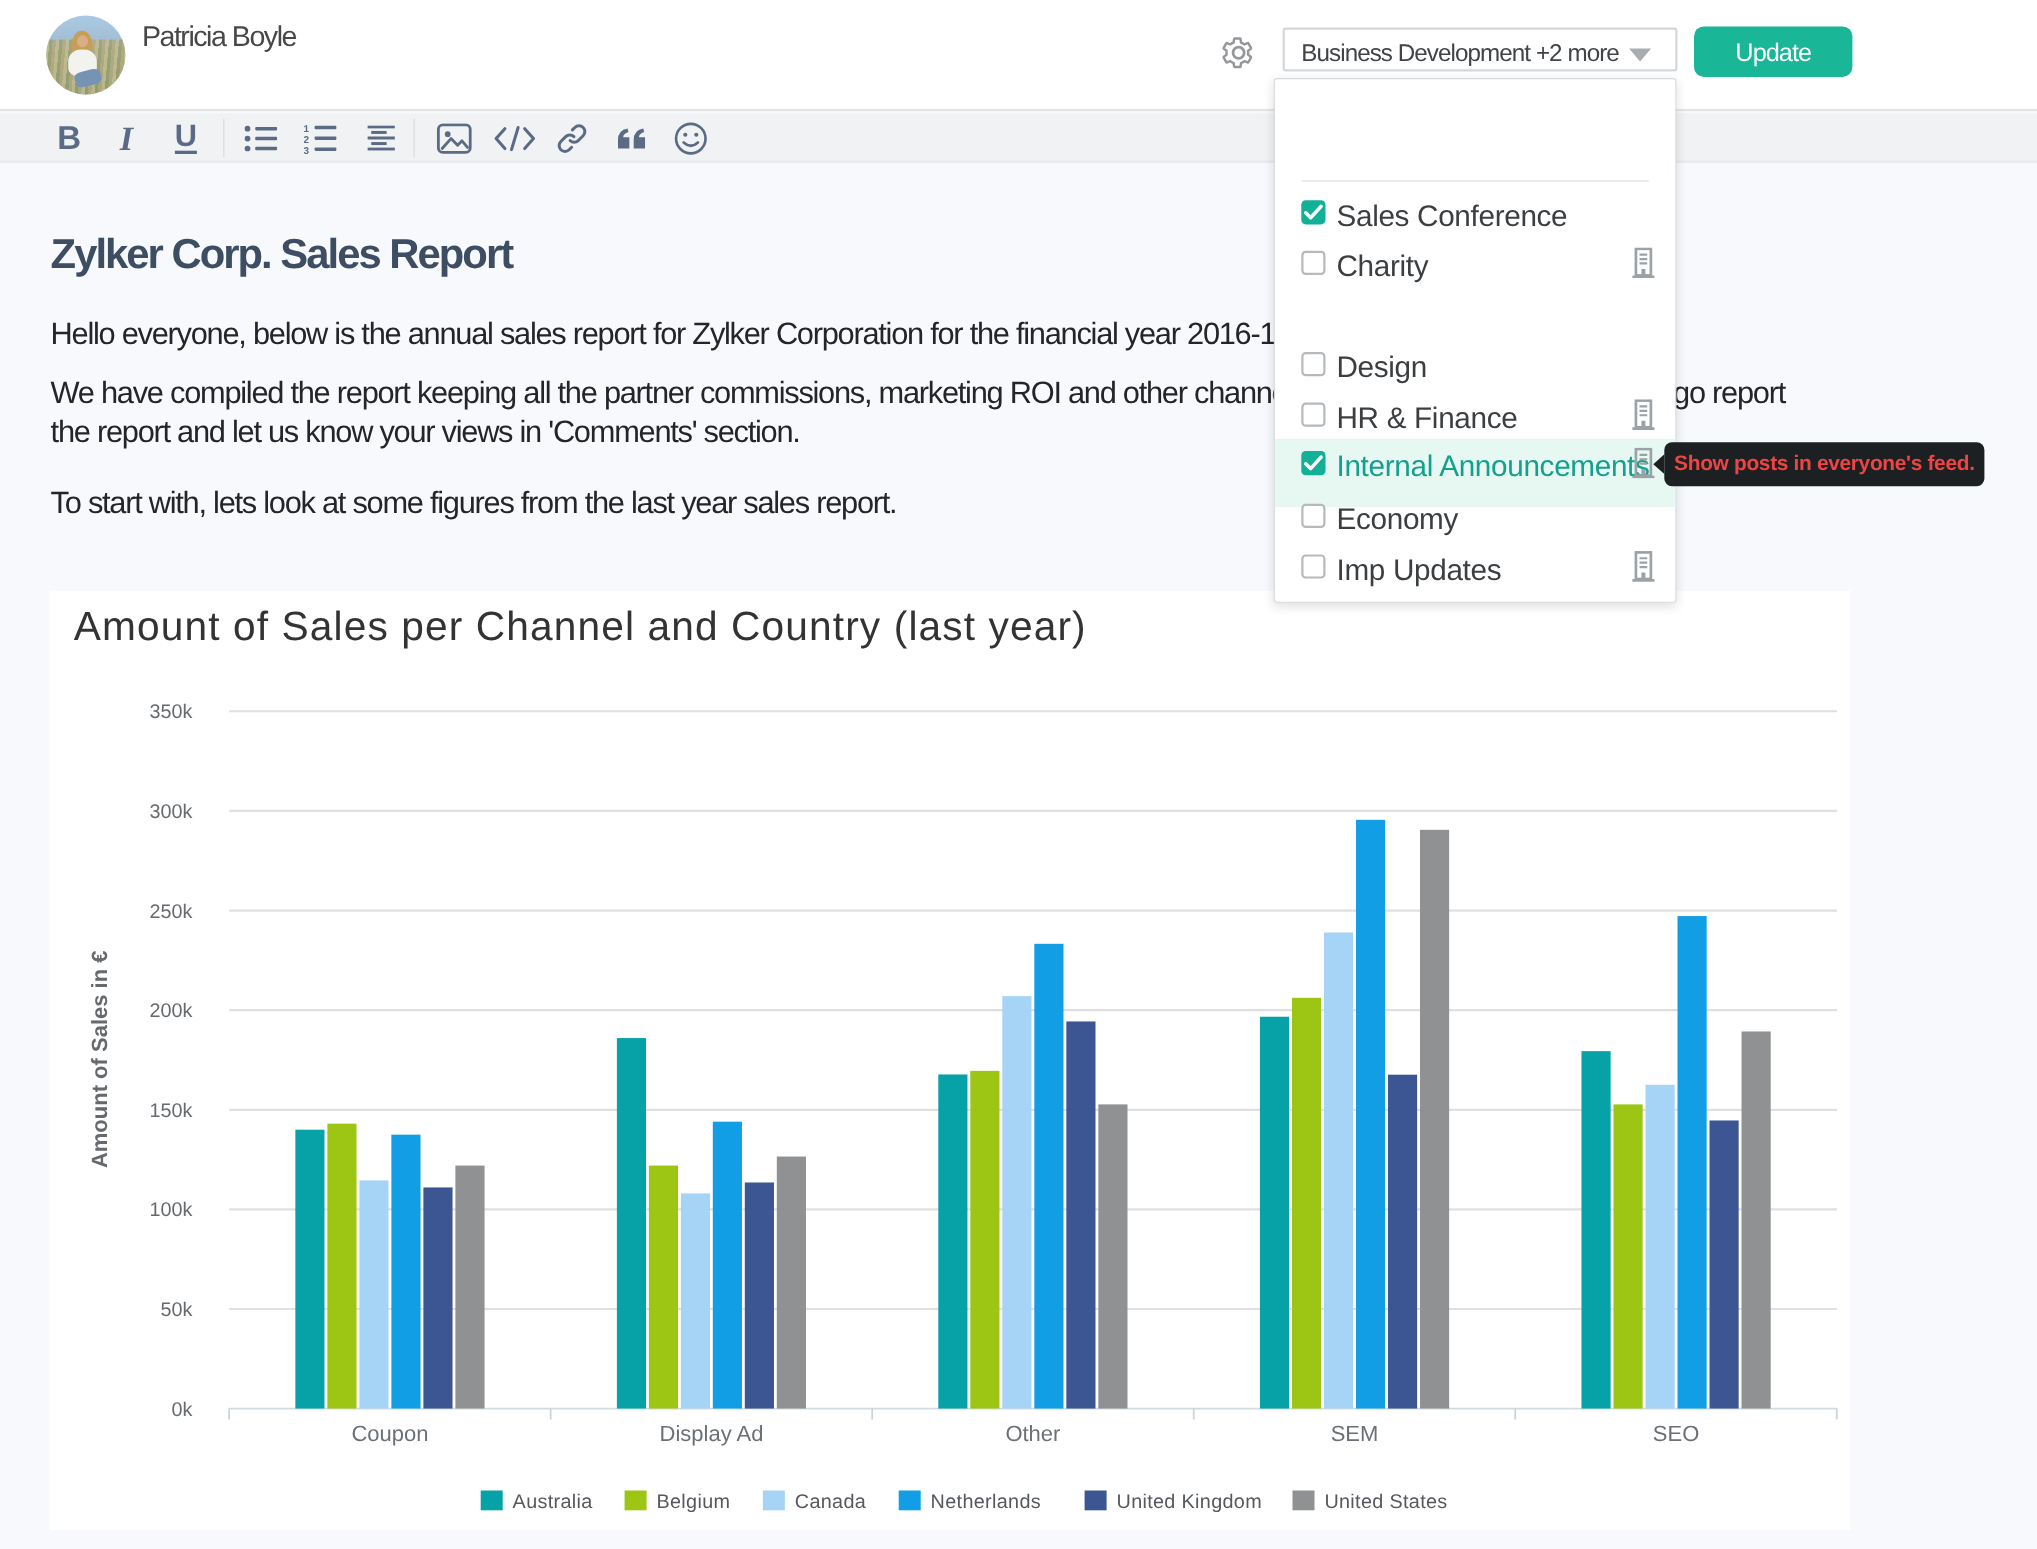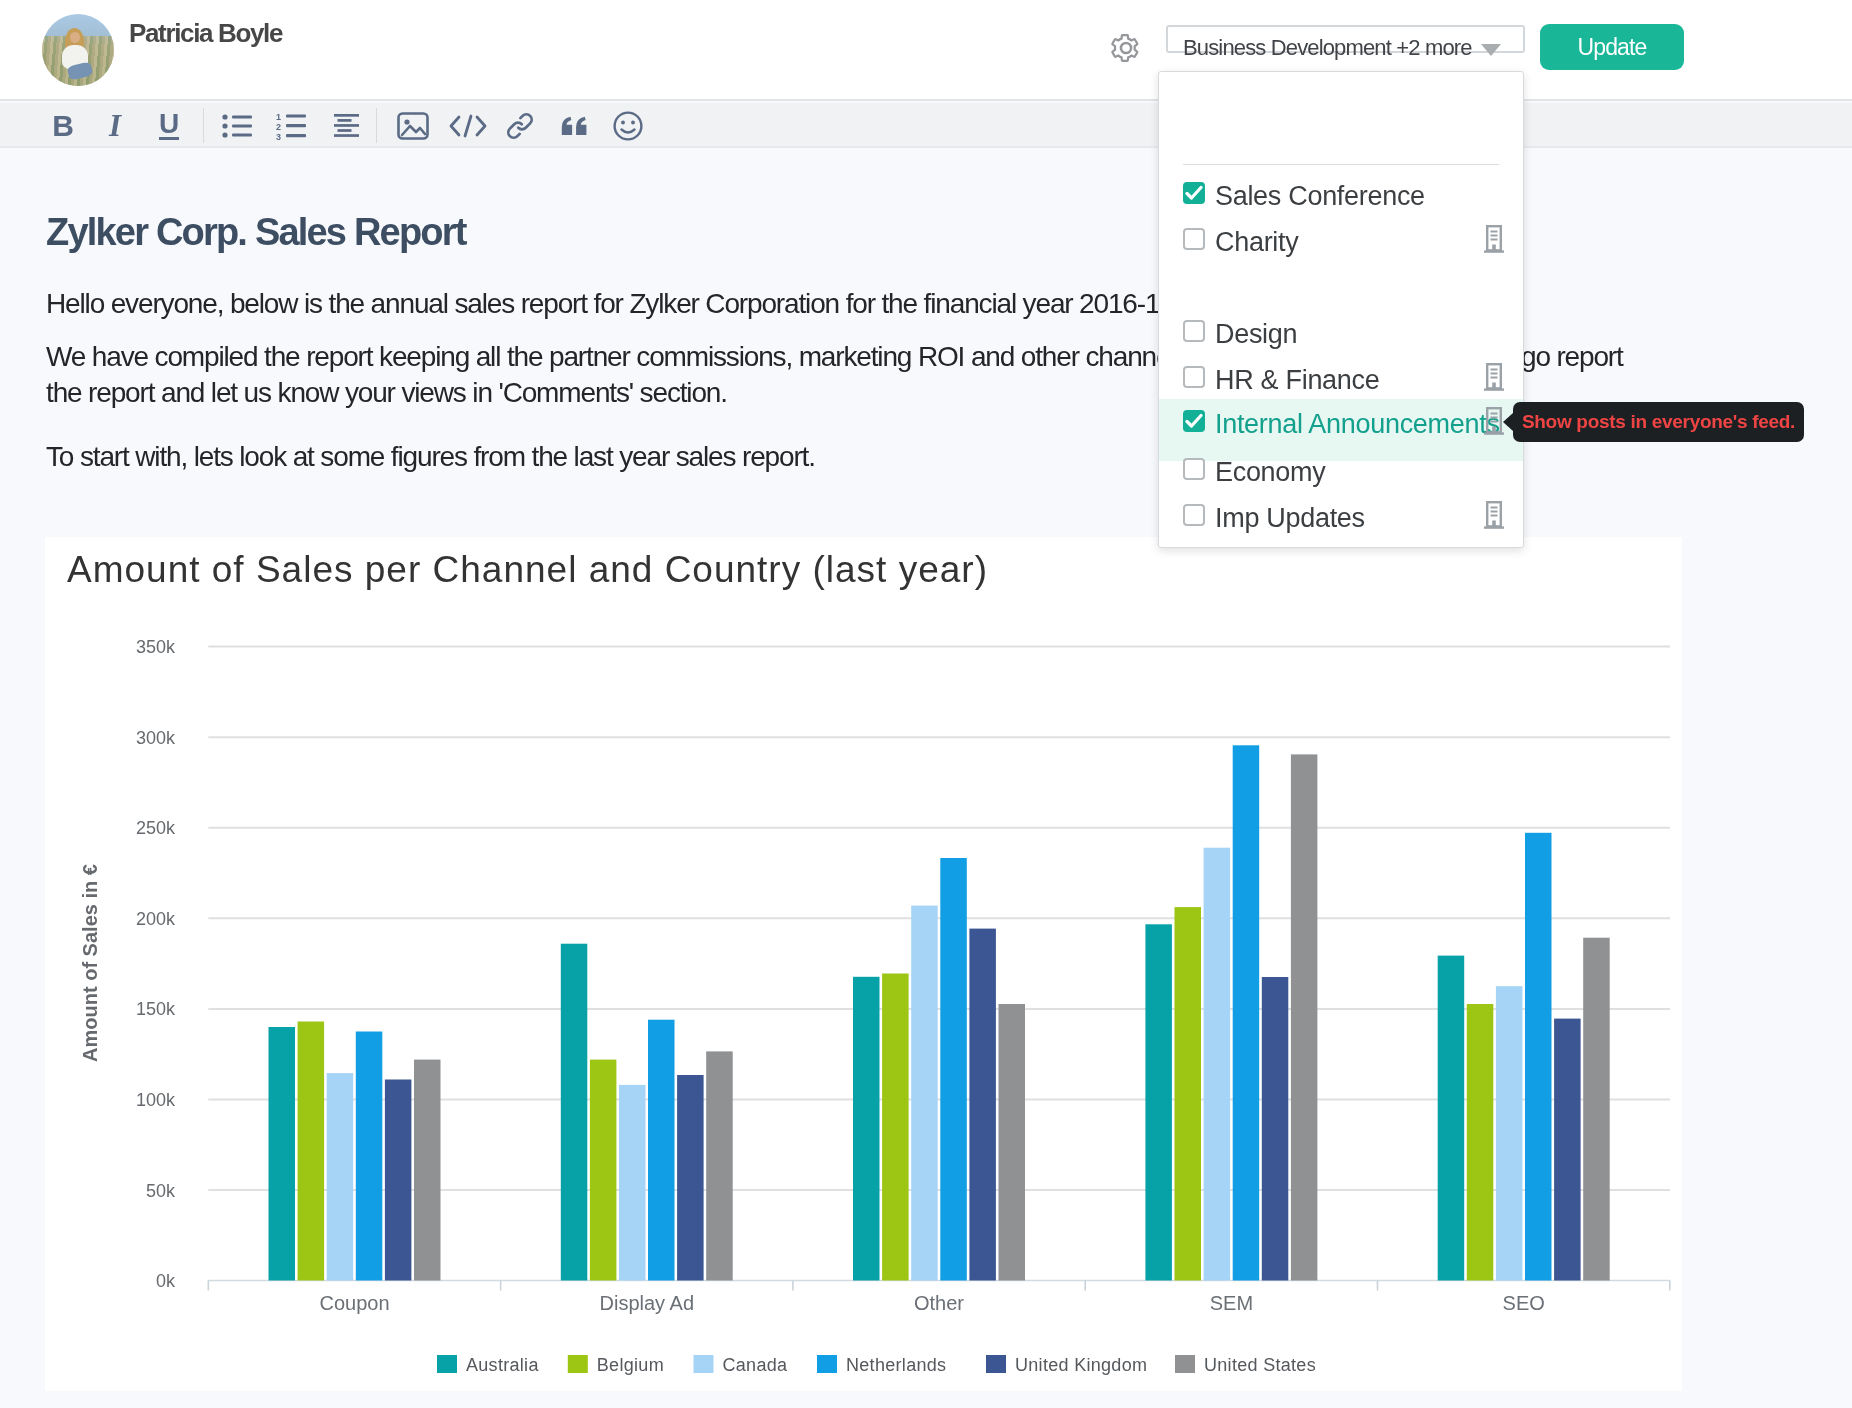--- a/index.html
+++ b/index.html
@@ -3,23 +3,23 @@
 <style>
 *{margin:0;padding:0;box-sizing:border-box;}
 html,body{width:1852px;height:1408px;overflow:hidden;background:#f8f9fc;font-family:"Liberation Sans",sans-serif;}
 .topbar{position:absolute;left:0;top:0;width:1852px;height:101px;background:#ffffff;border-bottom:2px solid #e2e4e6;}
 .avatar{position:absolute;left:42px;top:14px;width:72px;height:72px;border-radius:50%;overflow:hidden;background:linear-gradient(180deg,#aac9e4 0%,#a3bfd5 30%,#b2b193 42%,#a8a784 60%,#99a077 80%,#8e9a70 100%);}
 .avatar .grass1{position:absolute;left:0;top:22px;width:72px;height:50px;background:repeating-linear-gradient(95deg,rgba(196,188,146,.8) 0 3px,rgba(146,158,110,.7) 3px 6px,rgba(176,170,128,.8) 6px 9px);}
 .avatar .hair{position:absolute;left:23px;top:14px;width:19px;height:26px;border-radius:50% 50% 42% 42%;background:#c79e58;}
 .avatar .face{position:absolute;left:28px;top:18px;width:10px;height:11px;border-radius:50%;background:#d9ae85;}
 .avatar .shirt{position:absolute;left:20px;top:31px;width:26px;height:24px;border-radius:45% 45% 30% 30%;background:#f2f2ef;}
 .avatar .jeans{position:absolute;left:26px;top:50px;width:24px;height:14px;border-radius:30%;background:#7693b4;transform:rotate(-14deg);}
-.uname{position:absolute;left:129px;top:18px;font-size:26px;font-weight:700;color:#474747;letter-spacing:-1.35px;}
+.uname{position:absolute;left:129px;top:18px;font-size:26px;font-weight:400;color:#474747;letter-spacing:-1.35px;}
 .gear{position:absolute;left:1110px;top:32px;}
-.combo{position:absolute;left:1166px;top:25px;width:359px;height:28px;background:#fff;border:2px solid #d4d7da;border-radius:3px;}
+.combo{position:absolute;left:1166px;top:25px;width:359px;height:40px;background:#fff;border:2px solid #d4d7da;border-radius:3px;}
 .combo .ctext{position:absolute;left:15px;top:8px;font-size:22px;color:#404448;letter-spacing:-0.85px;}
 .combo .tri{position:absolute;right:22px;top:17px;width:0;height:0;border-left:10px solid transparent;border-right:10px solid transparent;border-top:12px solid #a9adb0;}
 .btn{position:absolute;left:1540px;top:24px;width:144px;height:46px;background:#19b697;border-radius:9px;color:#ffffff;font-size:23px;letter-spacing:-0.9px;text-align:center;line-height:46px;}
 .toolbar{position:absolute;left:0;top:103px;width:1852px;height:45px;background:#f0f2f4;border-bottom:2px solid #e7eaec;}
 .tb{position:absolute;top:0;height:45px;display:flex;align-items:center;justify-content:center;color:#5b6b85;}
 .tdiv{position:absolute;top:5px;width:1px;height:35px;background:#d7dbdf;}
 .content-bg{position:absolute;left:0;top:148px;width:1852px;height:1260px;background:#f8f9fc;}
 h1.title{position:absolute;left:46px;top:211px;font-size:38px;font-weight:700;color:#3d4e63;letter-spacing:-1.8px;}
 .para{position:absolute;left:46px;font-size:28px;color:#232527;letter-spacing:-1.15px;white-space:nowrap;}
 .card{position:absolute;left:45px;top:537px;width:1637px;height:854px;background:#ffffff;}

